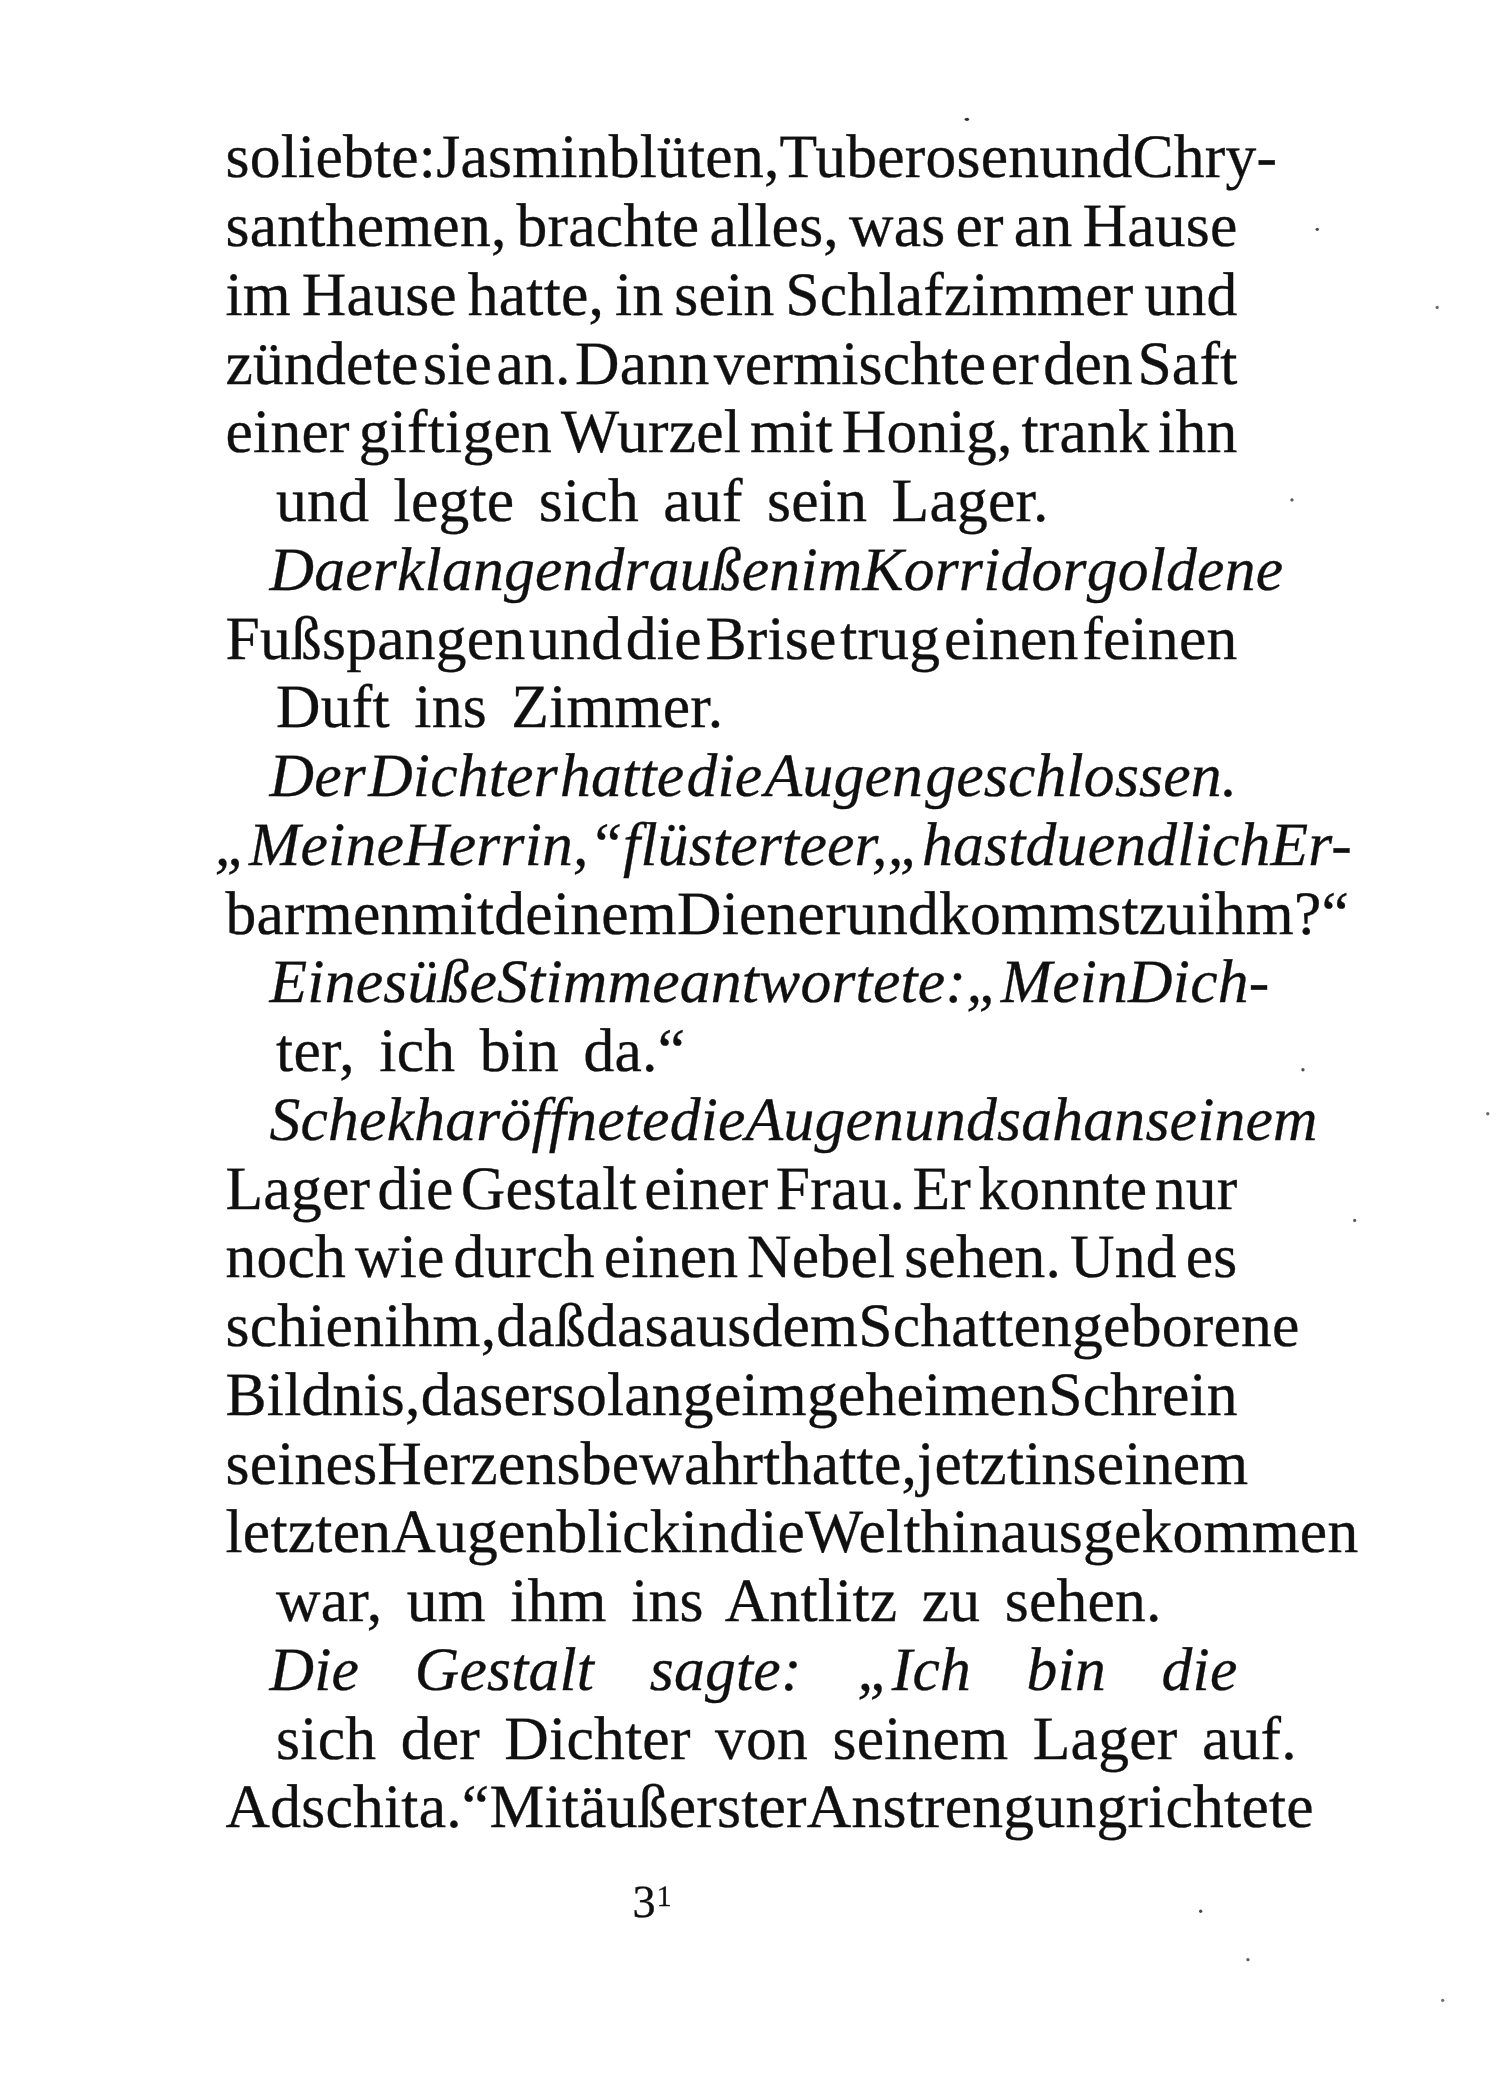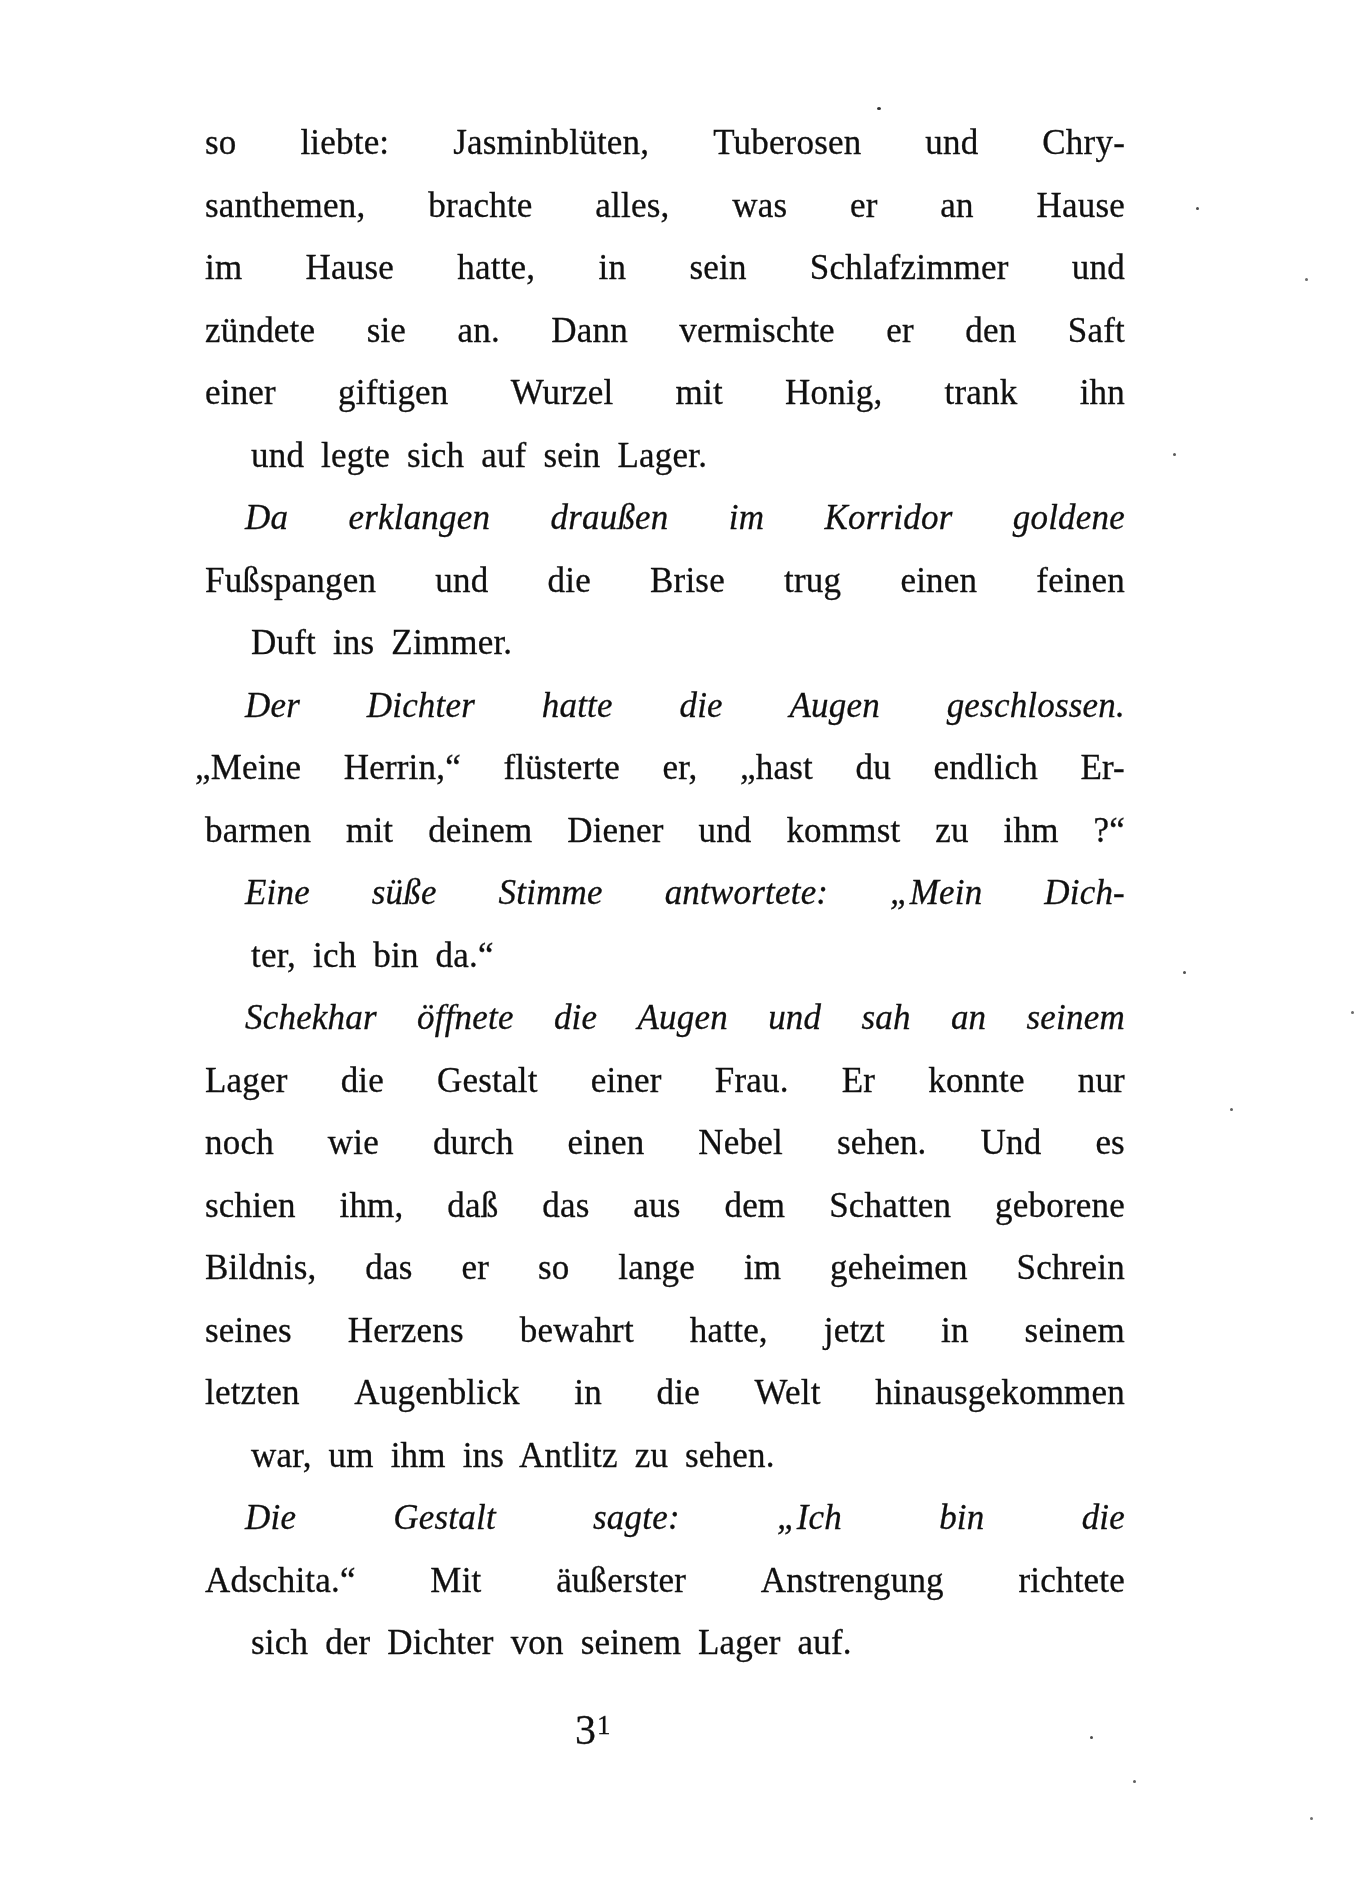--- a/index.html
+++ b/index.html
@@ -13,39 +13,40 @@
     position: relative;
     overflow: hidden;
     font-family: "Liberation Serif", "DejaVu Serif", serif;
     color: #101010;
   }
   .text-block {
     position: absolute;
     left: 205px;
     top: 112px;
     width: 920px;
-    font-size: 35px;
+    font-size: 56px;
     -webkit-text-stroke: 0.3px currentColor;
     letter-spacing: 0.2px;
   }
   .line {
     height: 62.5px;
     line-height: 62.5px;
     white-space: nowrap;
   }
   .line.justify {
     display: flex;
     justify-content: space-between;
   }
   .line.indent {
     padding-left: 40px;
     font-style: italic;
   }
   .line.hang {
     margin-left: -10px;
+    font-style: italic;
   }
   .line.last {
     word-spacing: 8px;
     margin-left: 46px;
   }
   .page-number {
     position: absolute;
     top: 1700px;
     left: 575px;
     width: 120px;
@@ -241,28 +242,28 @@
     </div>
     <div class="line last">war, um ihm ins Antlitz zu sehen.</div>
     <div class="line justify indent">
       <span>Die</span>
       <span>Gestalt</span>
       <span>sagte:</span>
       <span>„Ich</span>
       <span>bin</span>
       <span>die</span>
     </div>
+    <div class="line last">sich der Dichter von seinem Lager auf.</div>
     <div class="line justify">
       <span>Adschita.“</span>
       <span>Mit</span>
       <span>äußerster</span>
       <span>Anstrengung</span>
       <span>richtete</span>
     </div>
-    <div class="line last">sich der Dichter von seinem Lager auf.</div>
   </div>
 
 <div class="page-number">
   <span>3</span><span class="num-small">1</span>
 </div>
 
 <div class="speck" style="left: 877px; top: 107px; width: 4px; height: 3px; background: rgb(47, 47, 47);"></div>
 <div class="speck" style="left: 1196px; top: 207px; width: 3px; height: 3px; background: rgb(74, 74, 74);"></div>
 <div class="speck" style="left: 1305px; top: 278px; width: 3px; height: 3px; background: rgb(106, 106, 106);"></div>
 <div class="speck" style="left: 1173px; top: 453px; width: 3px; height: 3px; background: rgb(90, 90, 90);"></div>

